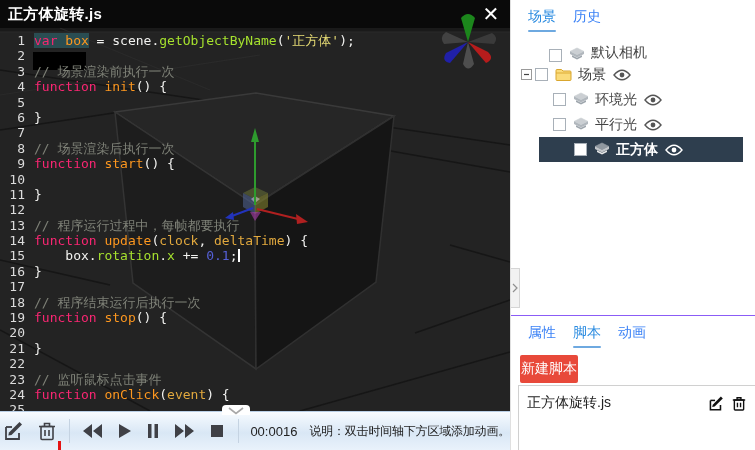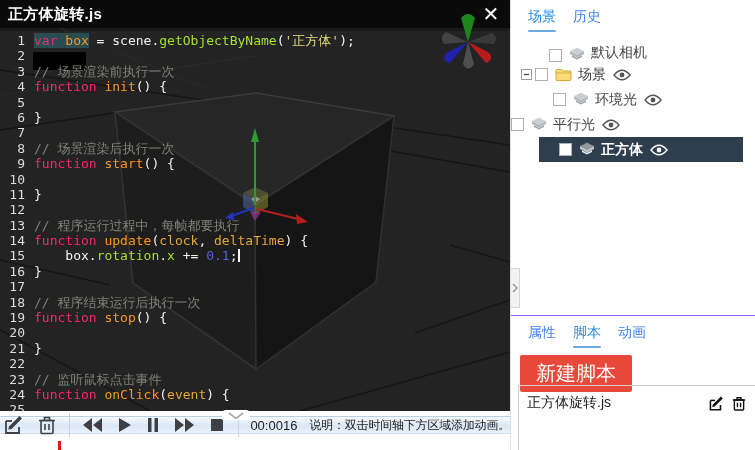--- a/index.html
+++ b/index.html
@@ -28,21 +28,21 @@
   .lc{padding-left:6px;white-space:pre;color:var(--pl)}
   .tk-kw{color:var(--kw)} .tk-fn{color:var(--fn)} .tk-param{color:var(--param)}
   .tk-str{color:var(--str)} .tk-meth{color:var(--meth)} .tk-num{color:var(--num)}
   .tk-cmt{color:var(--cmt)} .tk-pl{color:var(--pl)}
   .sel{background:#2a4d52}
   .caret{display:inline-block;width:2px;height:13px;background:#fff;vertical-align:-2px}
   .black-box{position:absolute;left:33px;top:52px;width:53px;height:18px;background:#000;z-index:2}
 
   
   .timeline-bar{position:absolute;left:0;top:411px;width:510px;height:39px;background:#fff;z-index:7}
-  .controls{position:relative;margin-top:5px;height:18px;display:flex;align-items:center;
+  .controls{position:relative;height:40px;display:flex;align-items:center;
             background:linear-gradient(#f7fbff,#d9e7f5 55%,#e9f2fb);
             border-top:1px solid #b9cfe6;border-bottom:1px solid #cfdff0}
   .tb-btn{display:flex;align-items:center;justify-content:center;cursor:pointer}
   .sep{width:1px;height:24px;background:#c5d3e2}
   .time-text{margin-left:12px;font-size:13px;color:#222;white-space:nowrap}
   .hint-text{margin-left:12px;font-size:12px;color:#222;white-space:nowrap;letter-spacing:-.2px}
   .playhead{position:absolute;left:58px;bottom:0;width:3px;height:9px;background:#e41414}
   .collapse-chip{position:absolute;left:222px;top:-7px;width:28px;height:10px;background:#fff;
                  border-radius:4px 4px 0 0;display:flex;align-items:flex-end;justify-content:center;cursor:pointer}
 
@@ -61,22 +61,22 @@
                  color:#fff;font-weight:bold}
   .trow .cb{flex:none;width:13px;height:13px;background:#fff;border:1px solid #a8b0b8;margin-right:7px}
   .trow .ticon{flex:none;display:flex;margin-right:6px;color:#98a0a8}
   .trow.selected .ticon{color:#f2f2f2}
   .trow .eye{display:flex;margin-left:7px;color:#555;cursor:pointer}
   .trow.selected .eye{color:#fff}
   .trow .expander{flex:none;display:flex;margin-right:3px;cursor:pointer}
   .panel-handle{position:absolute;left:0;top:268px;width:9px;height:40px;background:#f2f2f2;
                 border:1px solid #d5d5d5;border-left:none;display:flex;align-items:center;
                 justify-content:center;cursor:pointer}
-  .new-script-btn{display:inline-block;margin:7px 0 0 9px;padding:5px 16px;background:var(--red-btn);
-                  color:#fff;font-size:20px;border:none;border-radius:2px;cursor:pointer}
+  .new-script-btn{display:inline-block;margin:7px 0 0 9px;padding:5px 1px;background:var(--red-btn);
+                  color:#fff;font-size:14px;border:none;border-radius:2px;cursor:pointer}
   .script-list{position:absolute;left:7px;right:0;top:69px;bottom:0;
                border-top:1px solid #d0d0d0;border-left:1px solid #d0d0d0}
   .script-item{display:flex;align-items:center;padding:8px 8px 0 8px;font-size:14px;color:#222}
   .script-item .sname{flex:1}
   .script-item .sic{display:flex;margin-left:5px;color:#111;cursor:pointer}
 </style>
 </head>
 <body>
 
 <div class="app">
@@ -271,38 +271,38 @@
               </svg>
             </span>
             <span>环境光</span>
             <span class="eye">
               <svg width="18" height="12" viewBox="0 0 18 12">
                 <path d="M1 6 Q9 -3.5 17 6 Q9 15.5 1 6 Z" fill="none" stroke="currentColor" stroke-width="1.4"></path>
                 <circle cx="9" cy="6" r="2.4" fill="currentColor"></circle>
               </svg>
             </span>
           </div>
-          <div class="trow" style="">
+          <div class="trow" style="padding-left: 42px;">
             <span class="cb"></span>
             <span class="ticon">
               <svg width="16" height="15" viewBox="0 0 16 15">
                 <path d="M8 1 L15 4.5 L8 8 L1 4.5 Z" fill="currentColor" opacity=".5" stroke="currentColor" stroke-width=".7"></path>
                 <path d="M1 4.5 L8 8 L15 4.5 L15 7 L8 10.5 L1 7 Z" fill="currentColor" opacity=".75"></path>
                 <path d="M3 8.2 L8 10.7 L13 8.2 L13 10 L8 12.5 L3 10 Z" fill="currentColor" opacity=".95"></path>
               </svg>
             </span>
             <span>平行光</span>
             <span class="eye">
               <svg width="18" height="12" viewBox="0 0 18 12">
                 <path d="M1 6 Q9 -3.5 17 6 Q9 15.5 1 6 Z" fill="none" stroke="currentColor" stroke-width="1.4"></path>
                 <circle cx="9" cy="6" r="2.4" fill="currentColor"></circle>
               </svg>
             </span>
           </div>
-          <div class="trow selected" style="padding-left: 48px;">
+          <div class="trow selected" style="padding-left: 63px;">
             <span class="cb"></span>
             <span class="ticon">
               <svg width="16" height="15" viewBox="0 0 16 15">
                 <path d="M8 1 L15 4.5 L8 8 L1 4.5 Z" fill="currentColor" opacity=".5" stroke="currentColor" stroke-width=".7"></path>
                 <path d="M1 4.5 L8 8 L15 4.5 L15 7 L8 10.5 L1 7 Z" fill="currentColor" opacity=".75"></path>
                 <path d="M3 8.2 L8 10.7 L13 8.2 L13 10 L8 12.5 L3 10 Z" fill="currentColor" opacity=".95"></path>
               </svg>
             </span>
             <span>正方体</span>
             <span class="eye">

